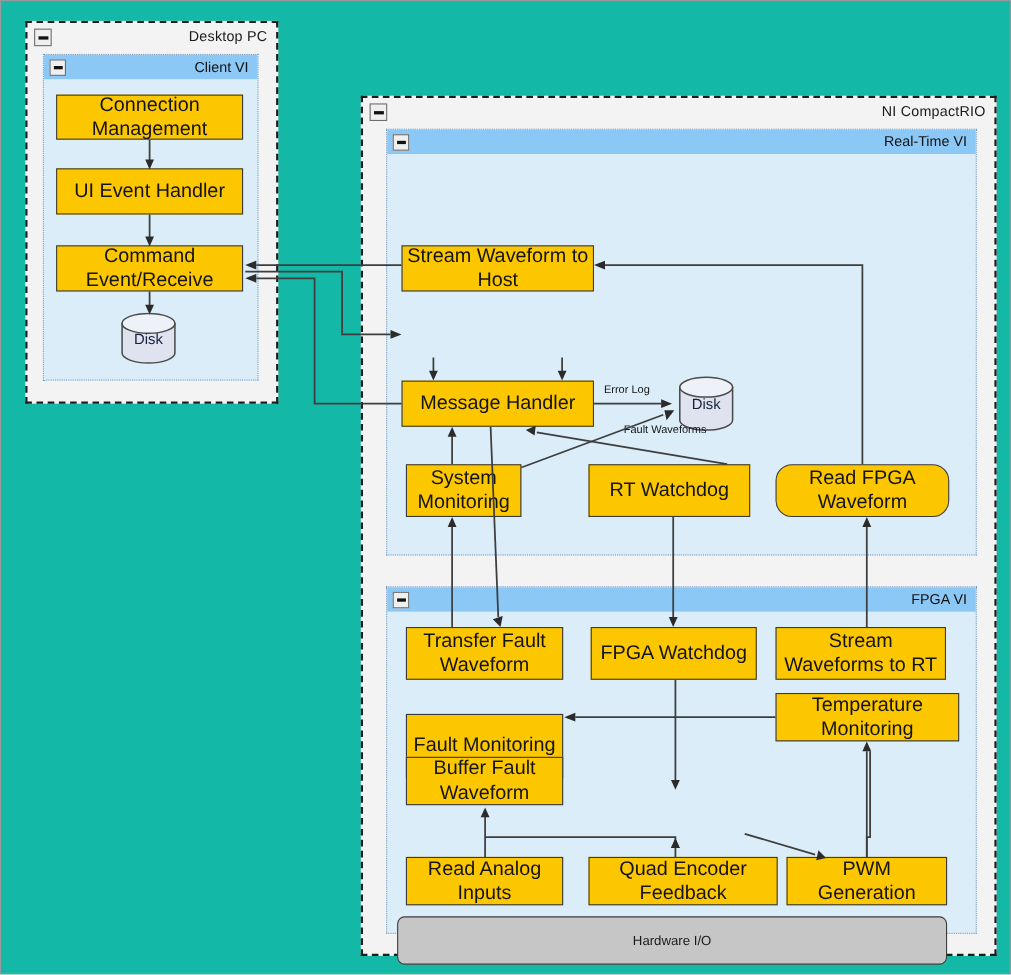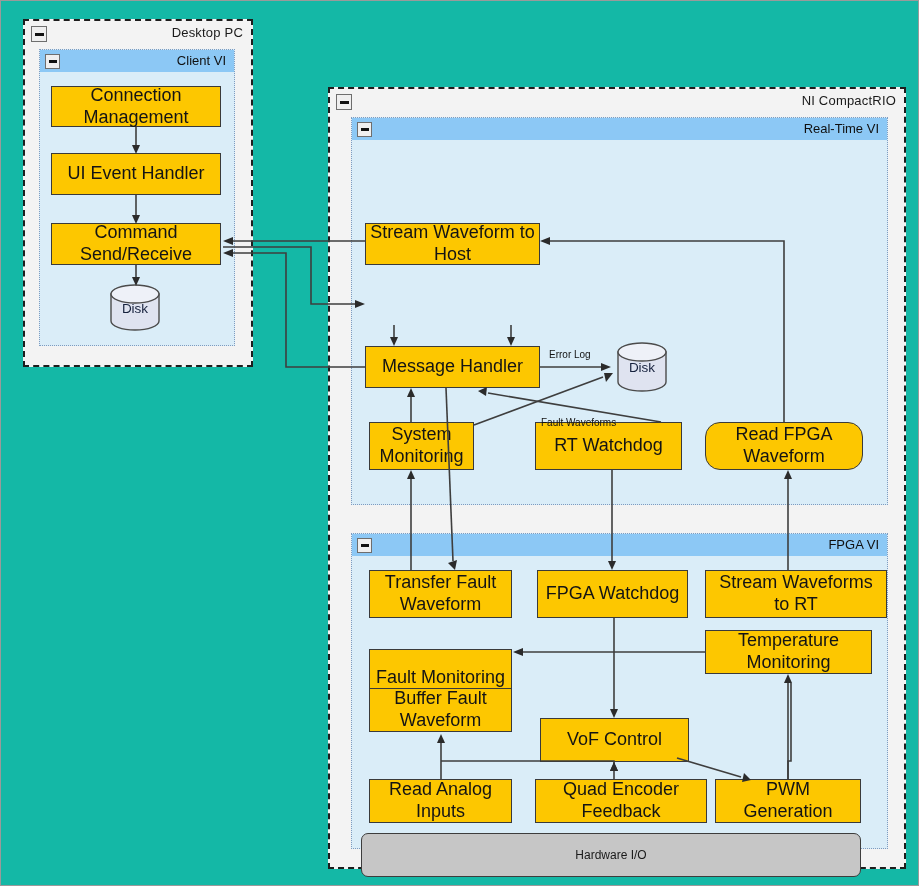--- a/index.html
+++ b/index.html
@@ -132,21 +132,21 @@
   <div class="vi" style="left:38px;top:48px;width:196px;height:297px;">
     <div class="vi-header"></div>
     <div class="vi-collapse">
         <i></i>
       </div>
     <div class="vi-title">Client VI</div>
   </div>
 
   <div class="node" style="left:50px;top:85px;width:170px;height:41px;">Connection Management</div>
   <div class="node" style="left:50px;top:152px;width:170px;height:42px;">UI Event Handler</div>
-  <div class="node" style="left:50px;top:222px;width:170px;height:42px;">Command Send/Receive</div>
+  <div class="node" style="left:50px;top:222px;width:170px;height:42px;">Command Event/Receive</div>
 
   <div class="disk" style="left:108px;top:283px;width:52px;height:47px;">
     <svg width="52" height="47" viewBox="0 0 52 47">
       <path d="M2,10 L2,37 A24,9 0 0 0 50,37 L50,10 Z" fill="#dfe3f0" stroke="#4b4b4b" stroke-width="1.4"></path>
       <ellipse cx="26" cy="10" rx="24" ry="9" fill="#eef1f8" stroke="#4b4b4b" stroke-width="1.4"></ellipse>
     </svg>
     <div class="lbl">Disk</div>
   </div>
 
   <div class="group" style="left:327px;top:86px;width:578px;height:782px;">
@@ -172,39 +172,38 @@
 
   <div class="disk" style="left:615px;top:340px;width:52px;height:52px;">
     <svg width="52" height="52" viewBox="0 0 52 52">
       <path d="M2,11 L2,41 A24,9 0 0 0 50,41 L50,11 Z" fill="#dfe3f0" stroke="#4b4b4b" stroke-width="1.4"></path>
       <ellipse cx="26" cy="11" rx="24" ry="9" fill="#eef1f8" stroke="#4b4b4b" stroke-width="1.4"></ellipse>
     </svg>
     <div class="lbl">Disk</div>
   </div>
 
   <div class="wire-label" style="left:548px;top:348px;">Error Log</div>
-  <div class="wire-label" style="left:540px;top:385px;margin-top:31px;">Fault Waveforms</div>
+  <div class="wire-label" style="left:566px;top:385px;">Fault Waveforms</div>
 
   <div class="vi" style="left:350px;top:532px;width:537px;height:316px;">
     <div class="vi-header"></div>
     <div class="vi-collapse">
         <i></i>
       </div>
     <div class="vi-title">FPGA VI</div>
   </div>
 
   <div class="node" style="left:368px;top:569px;width:143px;height:48px;">Transfer Fault Waveform</div>
   <div class="node" style="left:536px;top:569px;width:151px;height:48px;">FPGA Watchdog</div>
-  <div class="node" style="left:704px;top:569px;width:182px;height:48px;">Stream Waveforms to RT</div>
+  <div class="node" style="left:704px;top:569px;width:155px;height:48px;">Stream Waveforms to RT</div>
 
   <div class="node" style="left:368px;top:648px;width:143px;height:58px;">Fault Monitoring</div>
   <div class="node" style="left:704px;top:629px;width:167px;height:44px;">Temperature Monitoring</div>
 
   <div class="node" style="left:368px;top:687px;width:143px;height:44px;">Buffer Fault Waveform</div>
-  <div class="node" style="left:539px;top:717px;width:149px;height:44px;">VoF Control</div>
 
   <div class="node" style="left:368px;top:778px;width:143px;height:44px;">Read Analog Inputs</div>
   <div class="node" style="left:534px;top:778px;width:172px;height:44px;">Quad Encoder Feedback</div>
   <div class="node" style="left:714px;top:778px;width:146px;height:44px;">PWM Generation</div>
 
   <div class="hw" style="left:360px;top:832px;width:500px;height:44px;">Hardware I/O</div>
 
   <svg id="wires">
 
     <line x1="135" y1="126" x2="135" y2="145"></line>

